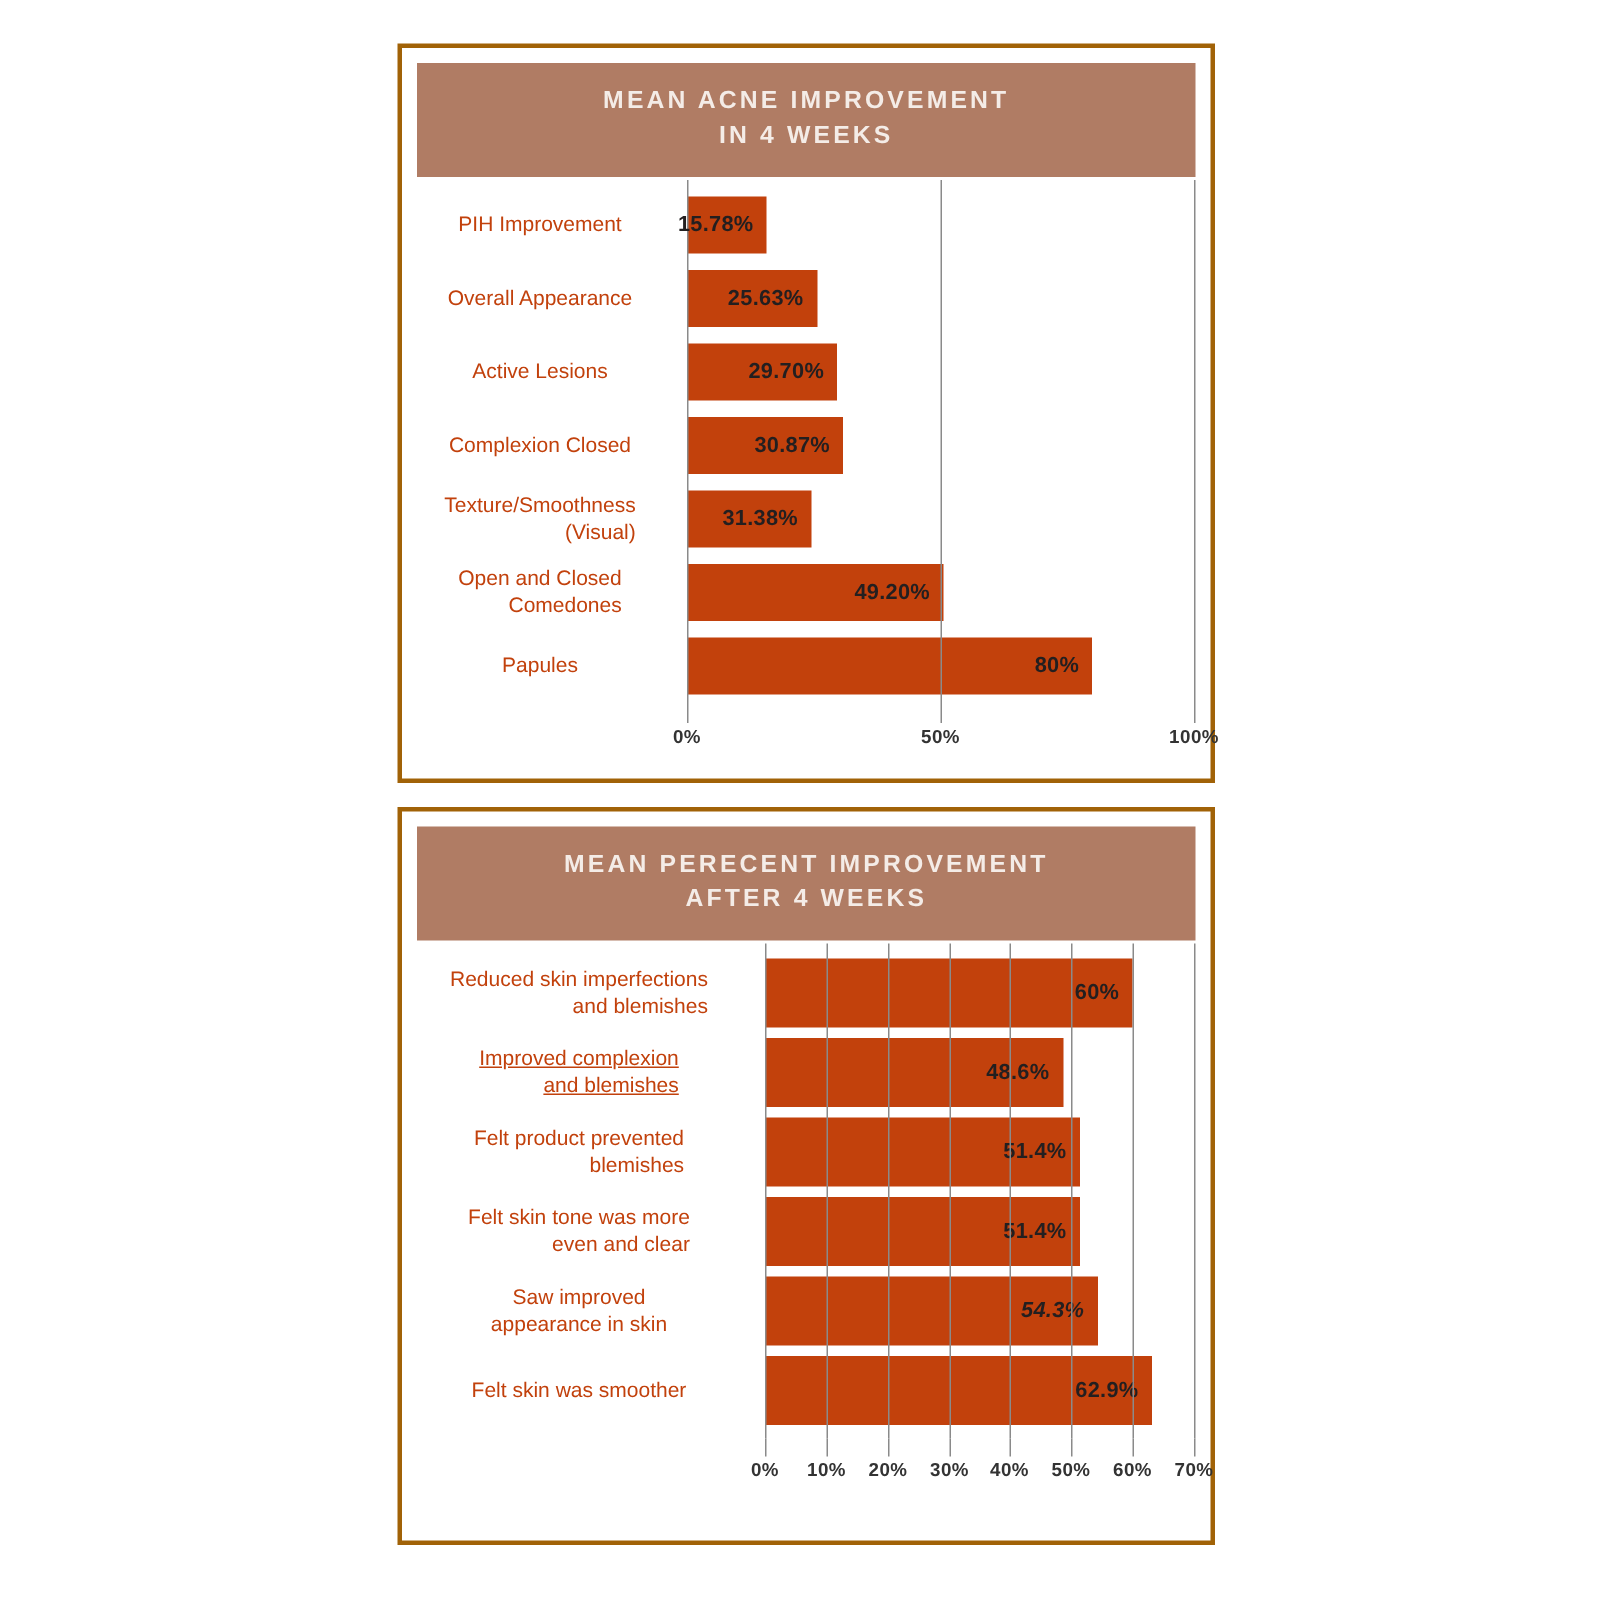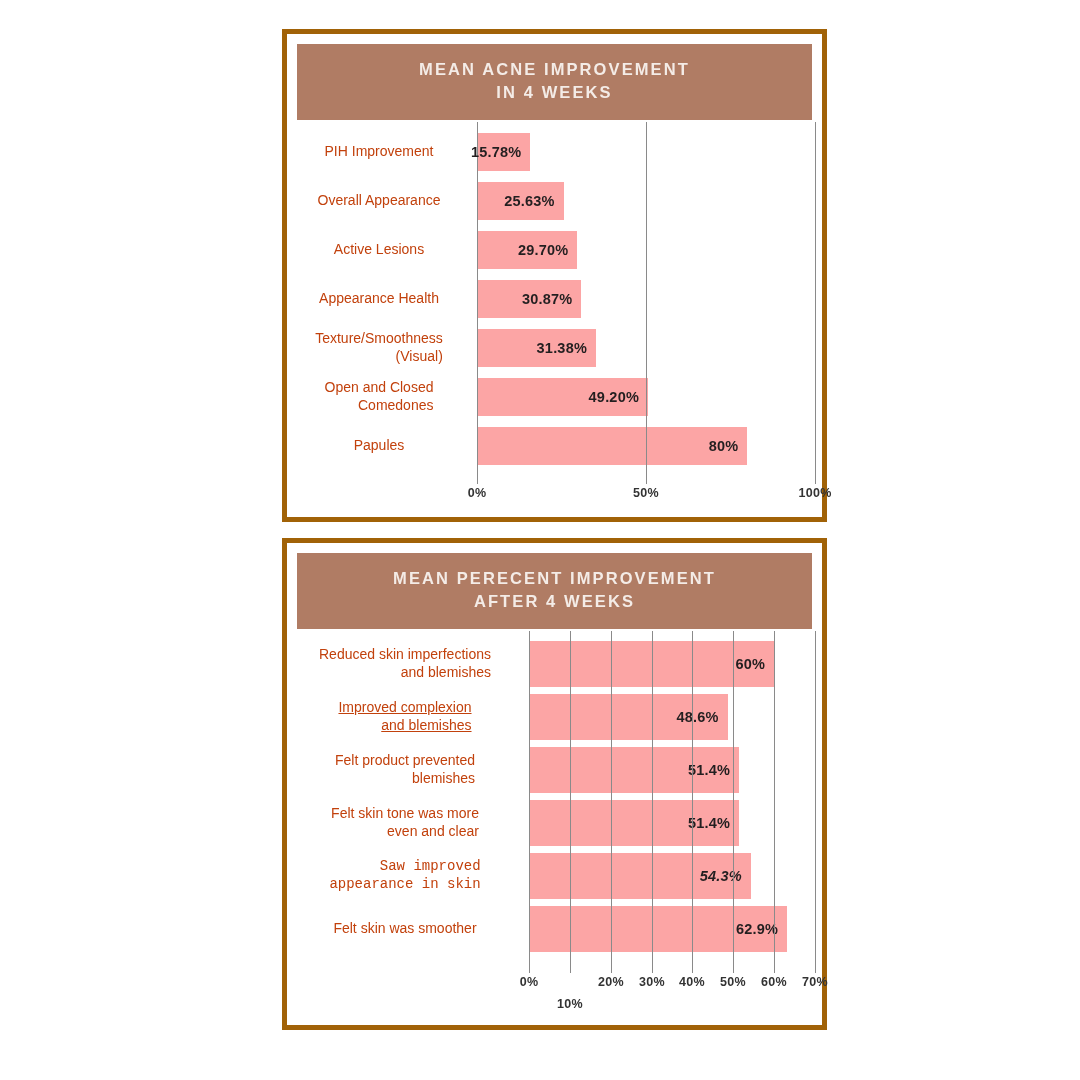--- a/index.html
+++ b/index.html
@@ -14,24 +14,24 @@
   #root {
     position: relative;
     width: 1080px;
     height: 1080px;
     background: #ffffff;
     overflow: hidden;
   }
 
   .panel {
     position: absolute;
-    left: 282px;
+    left: 265px;
     width: 545px;
     background: #ffffff;
-    border: 5px solid #a16207;
+    border: 3px solid #a16207;
     box-sizing: border-box;
   }
 
   #panel-1 { top: 29px;  height: 493px; }
   #panel-2 { top: 538px; height: 492px; }
 
   .panel-header {
     margin: 10px 10px 0 10px;
     background: #b07c64;
     color: #f4ece7;
@@ -56,21 +56,21 @@
     position: absolute;
     text-align: right;
     color: #c2410c;
     font-size: 14px;
     line-height: 1.28;
     white-space: pre-line;
   }
 
   .bar {
     position: absolute;
-    background: #fca5a5;
+    background: #c2410c;
     display: flex;
     align-items: center;
     justify-content: flex-end;
     box-sizing: border-box;
   }
 
   .bar-value {
     color: #231f20;
     font-size: 14.5px;
     font-weight: bold;
@@ -121,27 +121,27 @@
           <span class="bar-value">15.78%</span>
         </div>
         <div class="cat-label" style="left: 8px; width: 168px; top: 54px; height: 49px; display: flex; align-items: center; justify-content: center; flex-direction: column; text-align: right;">Overall Appearance</div>
         <div class="bar" style="left: 190px; top: 59.5px; width: 86.6294px; height: 38px;">
           <span class="bar-value">25.63%</span>
         </div>
         <div class="cat-label" style="left: 8px; width: 168px; top: 103px; height: 49px; display: flex; align-items: center; justify-content: center; flex-direction: column; text-align: right;">Active Lesions</div>
         <div class="bar" style="left: 190px; top: 108.5px; width: 100.386px; height: 38px;">
           <span class="bar-value">29.70%</span>
         </div>
-        <div class="cat-label" style="left: 8px; width: 168px; top: 152px; height: 49px; display: flex; align-items: center; justify-content: center; flex-direction: column; text-align: right;">Appearance Health</div>
+        <div class="cat-label" style="left: 8px; width: 168px; top: 152px; height: 49px; display: flex; align-items: center; justify-content: center; flex-direction: column; text-align: right;">Complexion Closed</div>
         <div class="bar" style="left: 190px; top: 157.5px; width: 104.341px; height: 38px;">
           <span class="bar-value">30.87%</span>
         </div>
         <div class="cat-label" style="left: 8px; width: 168px; top: 201px; height: 49px; display: flex; align-items: center; justify-content: center; flex-direction: column; text-align: right;">Texture/Smoothness
 (Visual)</div>
-        <div class="bar" style="left: 190px; top: 206.5px; width: 119px; height: 38px; padding-left: 31px;">
+        <div class="bar" style="left: 190px; top: 206.5px; width: 83px; height: 38px; padding-left: 31px;">
           <span class="bar-value">31.38%</span>
         </div>
         <div class="cat-label" style="left: 8px; width: 168px; top: 250px; height: 49px; display: flex; align-items: center; justify-content: center; flex-direction: column; text-align: right;">Open and Closed
 Comedones</div>
         <div class="bar" style="left: 190px; top: 255.5px; width: 171px; height: 38px;">
           <span class="bar-value">49.20%</span>
         </div>
         <div class="cat-label" style="left: 8px; width: 168px; top: 299px; height: 49px; display: flex; align-items: center; justify-content: center; flex-direction: column; text-align: right;">Papules</div>
         <div class="bar" style="left: 190px; top: 304.5px; width: 270.4px; height: 38px;">
           <span class="bar-value">80%</span>
@@ -177,41 +177,41 @@
         <div class="cat-label" style="left: 8px; width: 220px; top: 112px; height: 53px; display: flex; align-items: center; justify-content: center; flex-direction: column; text-align: right;">Felt product prevented
 blemishes</div>
         <div class="bar" style="left: 242px; top: 115.5px; width: 210.006px; height: 46px;">
           <span class="bar-value">51.4%</span>
         </div>
         <div class="cat-label" style="left: 8px; width: 220px; top: 165px; height: 53px; display: flex; align-items: center; justify-content: center; flex-direction: column; text-align: right;">Felt skin tone was more
 even and clear</div>
         <div class="bar" style="left: 242px; top: 168.5px; width: 210.006px; height: 46px;">
           <span class="bar-value">51.4%</span>
         </div>
-        <div class="cat-label" style="left: 8px; width: 220px; top: 218px; height: 53px; display: flex; align-items: center; justify-content: center; flex-direction: column; text-align: right; font-family: Liberation Mono, monospace;">Saw improved
+        <div class="cat-label" style="left: 8px; width: 220px; top: 218px; height: 53px; display: flex; align-items: center; justify-content: center; flex-direction: column; text-align: center;">Saw improved
 appearance in skin</div>
         <div class="bar" style="left: 242px; top: 221.5px; width: 221.854px; height: 46px; font-style: italic;">
           <span class="bar-value">54.3%</span>
         </div>
         <div class="cat-label" style="left: 8px; width: 220px; top: 271px; height: 53px; display: flex; align-items: center; justify-content: center; flex-direction: column; text-align: right;">Felt skin was smoother</div>
         <div class="bar" style="left: 242px; top: 274.5px; width: 258px; height: 46px;">
           <span class="bar-value">62.9%</span>
         </div>
         <div class="gridline over" style="left: 242px; top: 0px; height: 330px;"></div>
         <div class="gridline over" style="left: 283px; top: 0px; height: 330px;"></div>
         <div class="gridline over" style="left: 324px; top: 0px; height: 330px;"></div>
         <div class="gridline over" style="left: 365px; top: 0px; height: 330px;"></div>
         <div class="gridline over" style="left: 405px; top: 0px; height: 330px;"></div>
         <div class="gridline over" style="left: 446px; top: 0px; height: 330px;"></div>
         <div class="gridline over" style="left: 487px; top: 0px; height: 330px;"></div>
         <div class="gridline over" style="left: 528px; top: 0px; height: 330px;"></div>
         <div class="tick-mark" style="left: 242px; top: 330px; height: 12px;"></div>
         <div class="tick-label" style="left: 242px; top: 344px;">0%</div>
         <div class="tick-mark" style="left: 283px; top: 330px; height: 12px;"></div>
-        <div class="tick-label" style="left: 283px; top: 344px; margin-top: 22px;">10%</div>
+        <div class="tick-label" style="left: 283px; top: 344px;">10%</div>
         <div class="tick-mark" style="left: 324px; top: 330px; height: 12px;"></div>
         <div class="tick-label" style="left: 324px; top: 344px;">20%</div>
         <div class="tick-mark" style="left: 365px; top: 330px; height: 12px;"></div>
         <div class="tick-label" style="left: 365px; top: 344px;">30%</div>
         <div class="tick-mark" style="left: 405px; top: 330px; height: 12px;"></div>
         <div class="tick-label" style="left: 405px; top: 344px;">40%</div>
         <div class="tick-mark" style="left: 446px; top: 330px; height: 12px;"></div>
         <div class="tick-label" style="left: 446px; top: 344px;">50%</div>
         <div class="tick-mark" style="left: 487px; top: 330px; height: 12px;"></div>
         <div class="tick-label" style="left: 487px; top: 344px;">60%</div>

